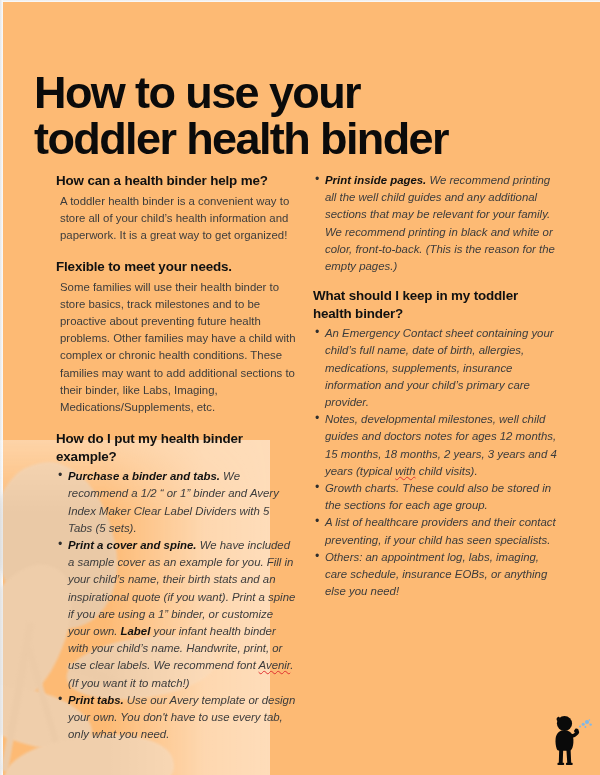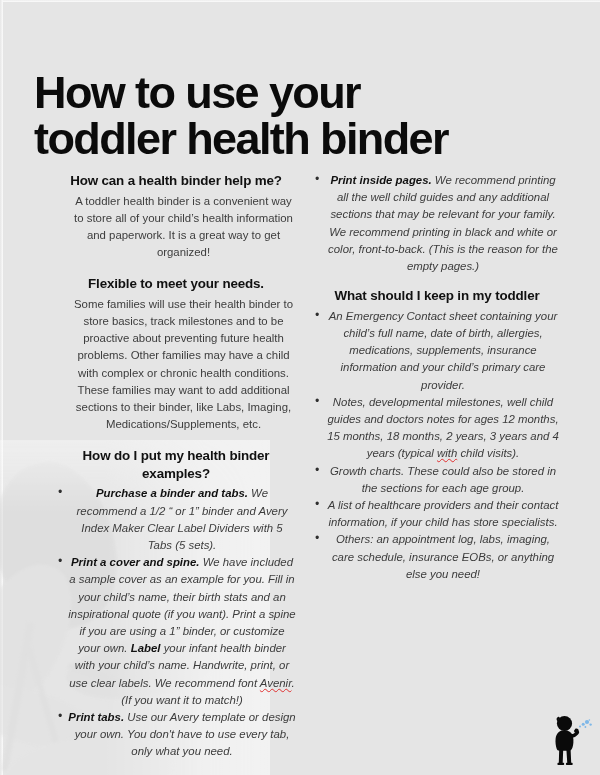--- a/index.html
+++ b/index.html
@@ -12,21 +12,21 @@
     height: 775px;
     overflow: hidden;
     font-family: "Liberation Sans", sans-serif;
     position: relative;
   }
   .page {
     position: absolute;
     left: 0; top: 0;
     width: 600px;
     height: 775px;
-    background: #e5e5e5;
+    background: #fdba74;
     overflow: hidden;
   }
   .edge-left {
     position: absolute;
     left: 0; top: 0;
     width: 3px; height: 775px;
     background: linear-gradient(to right, #e6e6e6, #fbfbfb);
     pointer-events: none;
   }
   .edge-top {
@@ -81,35 +81,34 @@
   }
   .title .line2 { display: block; }
 
   
   .col {
     position: absolute;
     top: 172px;
     font-size: 11.4px;
     line-height: 17.2px;
     color: #3c3c3c;
-    text-align: center;
   }
   .col-left  { left: 56px;  width: 240px; }
   .col-right { left: 313px; width: 248px; }
 
   h2.section {
     font-size: 13.4px;
     line-height: 17.5px;
     font-weight: bold;
     color: #111111;
     margin: 0 0 3px 0;
     letter-spacing: -0.15px;
   }
   p.body {
-    margin: 0 0 14px 15px;
+    margin: 0 0 14px 4px;
   }
   p.body.tight { margin-bottom: 0; }
 
   ul.bullets {
     margin: 0 0 12px 0;
     padding: 0;
     list-style: none;
     font-style: italic;
   }
   ul.bullets.flush { margin-bottom: 0; }
@@ -175,21 +174,21 @@
   <div class="col col-left">
 
     <h2 class="section">How can a health binder help me?</h2>
     <p class="body">A toddler health binder is a convenient way to store all of your child’s health information and paperwork.  It is a great way to get organized!</p>
 
     <h2 class="section">Flexible to meet your needs.</h2>
     <p class="body">Some families will use their health binder to store basics, track milestones and to be proactive about preventing future health problems.  Other families may have a child with complex or chronic health conditions.  These families may want to add additional sections to their binder, like Labs, Imaging, Medications/Supplements, etc.</p>
 
     <h2 class="section">
       <span>How do I put my health binder</span>
-      <span style="display:block">examples?</span>
+      <span style="display:block">example?</span>
     </h2>
 
     <ul class="bullets flush">
       <li>
         <span class="lead">Purchase a binder and tabs.</span><span>  We recommend a 1/2 “ or 1” binder and Avery Index Maker Clear Label Dividers with 5 Tabs (5 sets).</span>
       </li>
       <li>
         <span class="lead">Print a cover and spine.</span><span> We have included a sample cover as an example for you.  Fill in your child’s name, their birth stats and an inspirational quote (if you want).  Print a spine if you are using a 1” binder, or customize your own. </span><span class="lead">Label</span><span> your infant health binder with your child’s name.  Handwrite, print, or use clear labels.  We recommend font </span><span class="spell">Avenir</span><span>. (If you want it to match!)</span>
       </li>
       <li>
@@ -201,35 +200,36 @@
   <div class="col col-right">
 
     <ul class="bullets">
       <li>
         <span class="lead">Print inside pages.</span><span>  We recommend printing all the well child guides and any additional sections that may be relevant for your family.  We recommend printing in black and white or color, front-to-back.  (This is the reason for the empty pages.)</span>
       </li>
     </ul>
 
     <h2 class="section">
       <span>What should I keep in my toddler</span>
+      <span style="display:block">health binder?</span>
     </h2>
 
 
     <ul class="bullets flush">
       <li>
         <span>An Emergency Contact sheet containing your child’s full name, date of birth, allergies, medications, supplements, insurance information and your child’s primary care provider.</span>
       </li>
       <li>
         <span>Notes, developmental milestones, well child guides and doctors notes for ages 12 months, 15 months, 18 months, 2 years, 3 years and 4 years (typical </span><span class="spell">with</span><span> child visits).</span>
       </li>
       <li>
         <span>Growth charts.  These could also be stored in the sections for each age group.</span>
       </li>
       <li>
-        <span>A list of healthcare providers and their contact information, if your child has store specialists.</span>
+        <span>A list of healthcare providers and their contact preventing, if your child has seen specialists.</span>
       </li>
       <li>
         <span>Others: an appointment log, labs, imaging, care schedule, insurance EOBs, or anything else you need!</span>
       </li>
     </ul>
   </div>
 
   <div class="logo">
     <svg viewBox="0 0 44 52" width="44" height="52" aria-hidden="true">
       <g fill="#0a0a0a">

